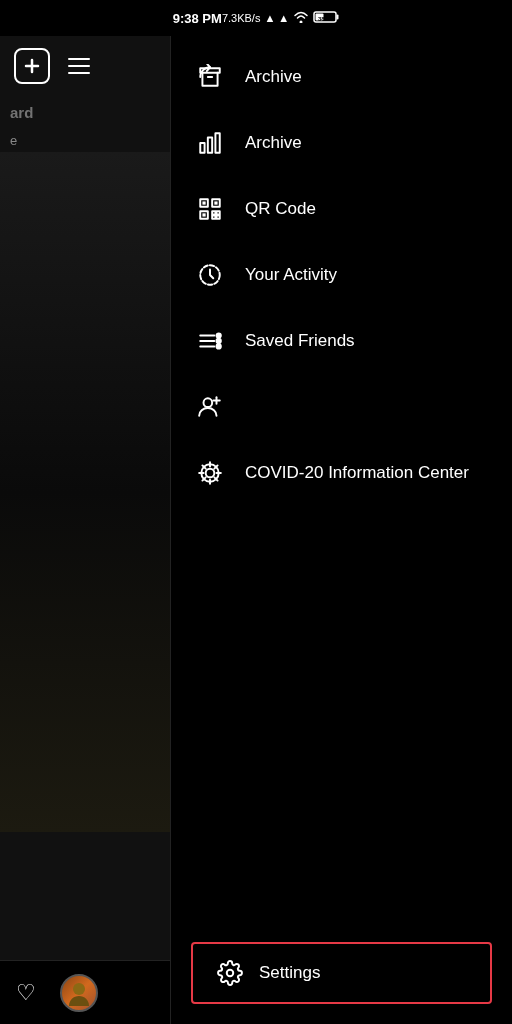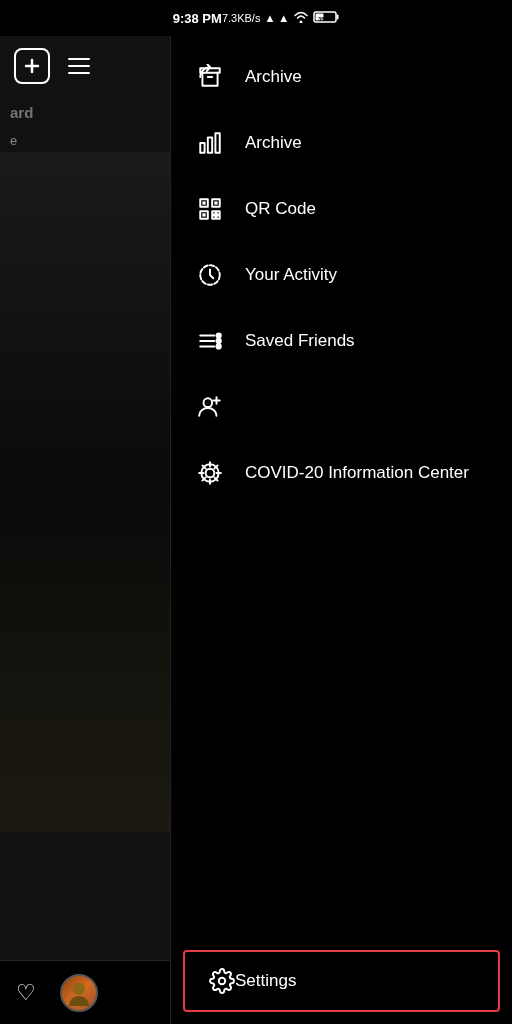--- a/index.html
+++ b/index.html
@@ -143,23 +143,24 @@
       font-size: 17px;
       font-weight: 400;
       color: #fff;
       line-height: 1.3;
     }
 
     
     .settings-bar {
       display: flex;
       align-items: center;
+      gap: 16px;
       padding: 16px 24px;
       border: 2px solid #e63946;
-      margin: 12px;
+      margin: 20px;
       border-radius: 4px;
       cursor: pointer;
       background: #000;
     }
 
     .settings-icon {
       width: 26px;
       height: 26px;
       display: flex;
       align-items: center;

